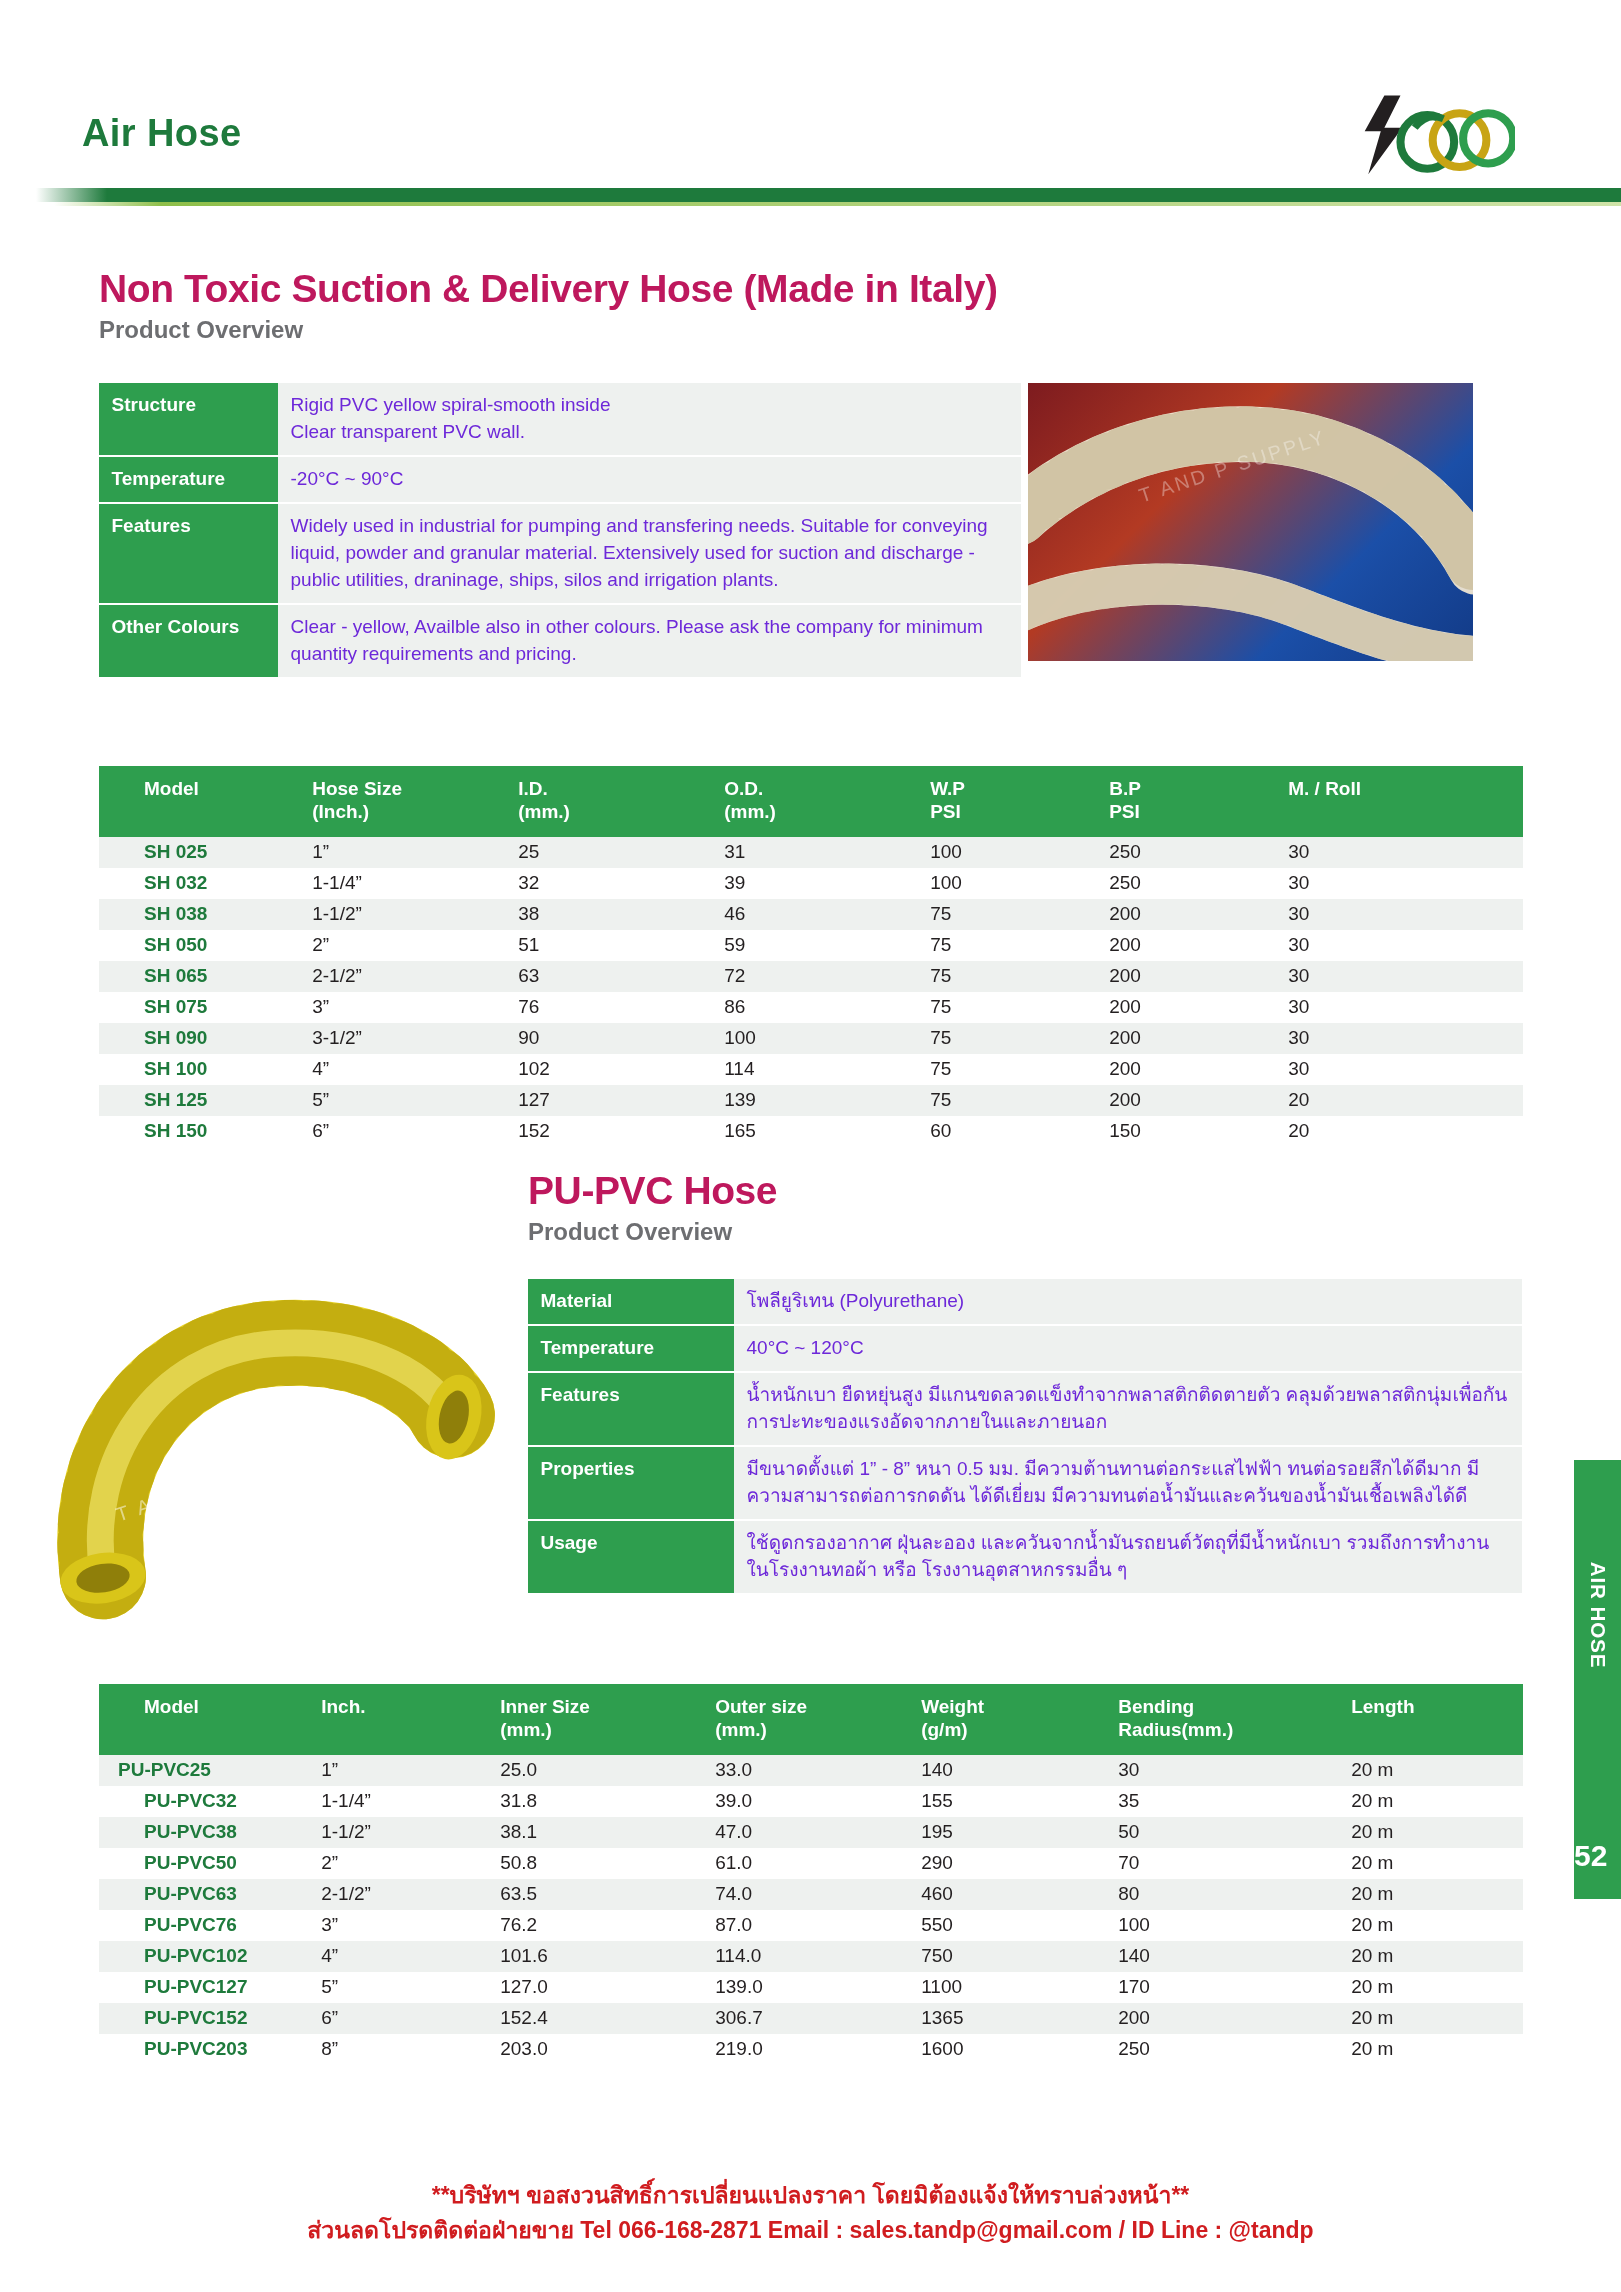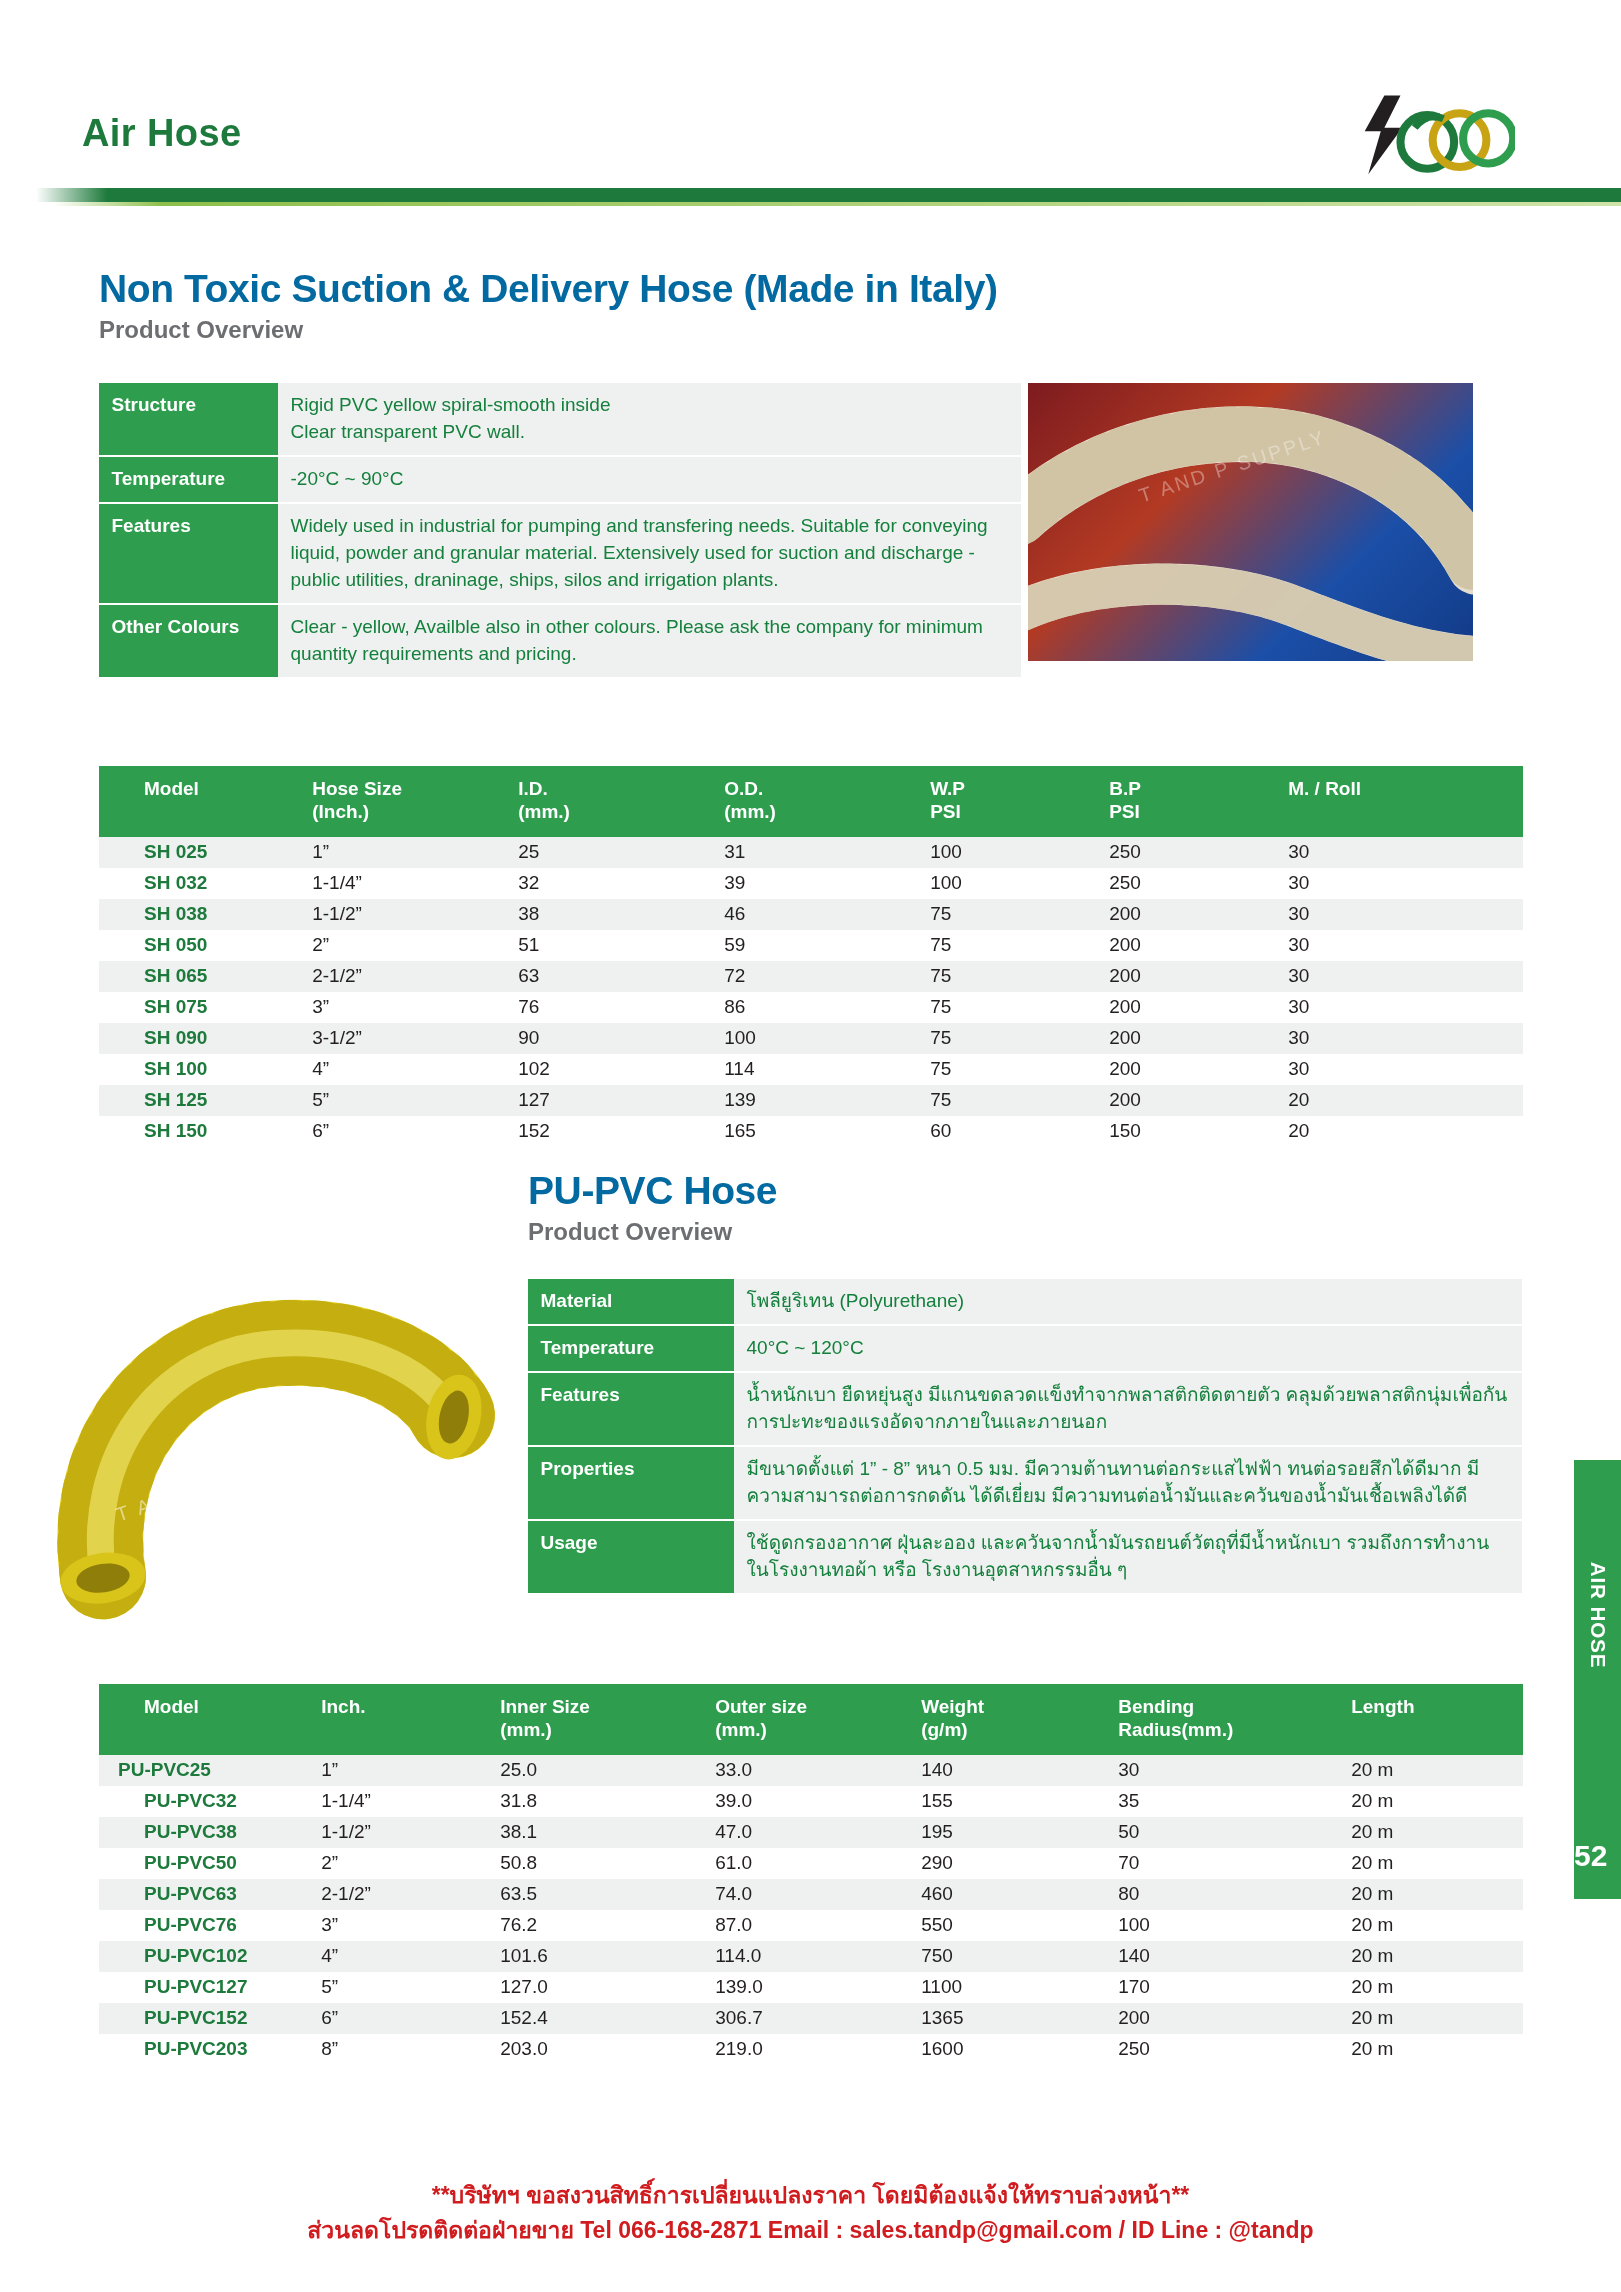--- a/index.html
+++ b/index.html
@@ -52,21 +52,21 @@
     right: 106px;
     top: 88px;
     width: 170px;
     height: 99px;
   }
 
   
   .sec-title {
     font-size: 39px;
     font-weight: bold;
-    color: #0369a1;
+    color: #be185d;
     letter-spacing: -0.4px;
   }
   .sec-sub {
     font-size: 24px;
     font-weight: bold;
     color: #6d6e71;
     margin-top: 5.4px;
   }
 
   
@@ -81,21 +81,21 @@
     line-height: 1.42;
   }
   .ov td.k {
     background: #2e9e4e;
     color: #ffffff;
     font-weight: bold;
     border-bottom: 2.7px solid #ffffff;
   }
   .ov td.v {
     background: #eef1ef;
-    color: #15803d;
+    color: #6d28d9;
     border-bottom: 2.7px solid #ffffff;
   }
   .ov tr:last-child td { border-bottom: none; }
 
   
   .dt {
     border-collapse: collapse;
     table-layout: fixed;
     width: 100%;
   }

